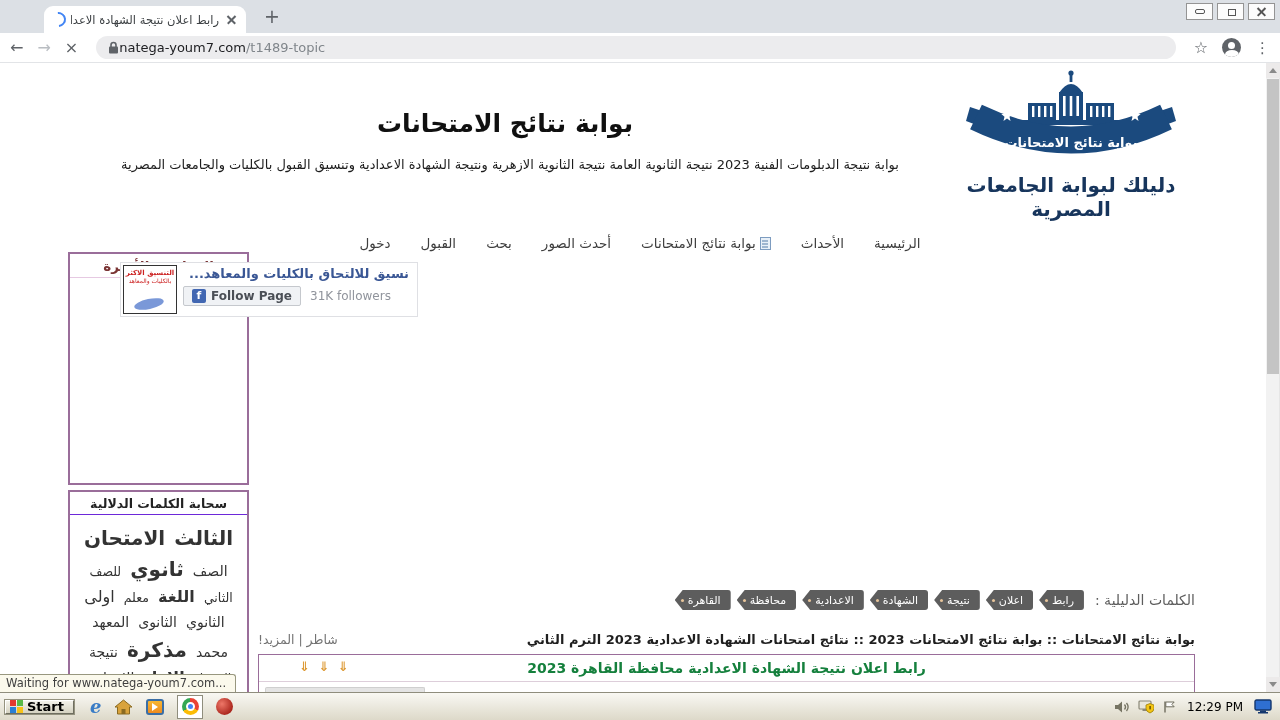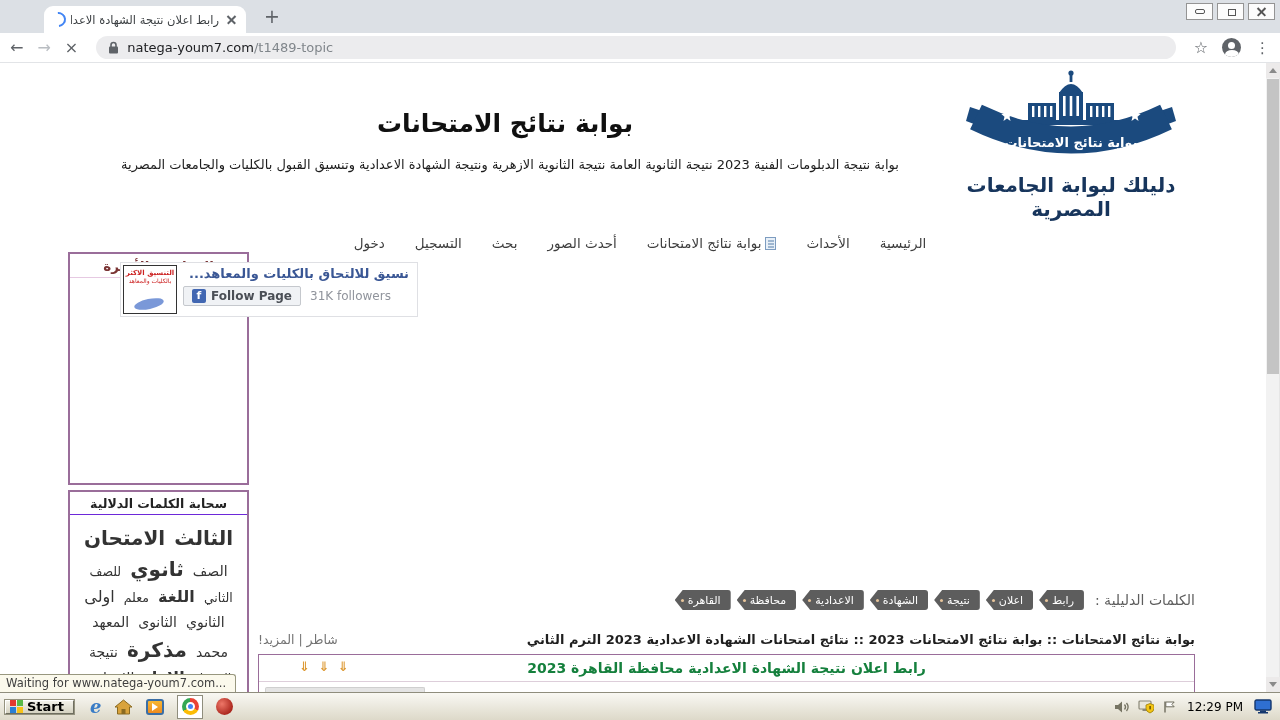--- a/index.html
+++ b/index.html
@@ -30,21 +30,21 @@
   .g-x { width:11px; height:11px; position:relative; }
   .g-x::before,.g-x::after { content:''; position:absolute; left:0; right:0; top:4.6px; height:1.8px; background:#555; }
   .g-x::before{ transform:rotate(45deg);} .g-x::after{ transform:rotate(-45deg);}
 
   
   .toolbar { position:absolute; top:33px; left:0; width:1280px; height:30px; background:#fff;
              border-bottom:1px solid #e2e4e7; display:flex; align-items:center; padding:0 10px; gap:14px; }
   .nav-glyph { font-size:16px; color:#5f6368; line-height:1; }
   .nav-glyph.dim { color:#b9bdc2; }
   .omnibox { flex:1; height:23px; background:#ececee; border-radius:12px; display:flex;
-             align-items:center; padding:0 12px; gap:8px; margin:0 4px; }
+             align-items:center; padding:0 12px; gap:0; margin:0 4px; }
   .url { font-size:13px; color:#202124; direction:ltr; white-space:nowrap; }
   .url .path { color:#80868b; }
   .star { font-size:16px; color:#5f6368; }
   .avatar { width:19px; height:19px; border-radius:50%; background:#5f6368; position:relative; overflow:hidden; }
   .avatar::before { content:''; position:absolute; left:6px; top:3.5px; width:7px; height:7px; border-radius:50%; background:#fff; }
   .avatar::after { content:''; position:absolute; left:2.5px; top:12px; width:14px; height:9px; border-radius:50%; background:#fff; }
   .menu-dots { font-size:15px; color:#5f6368; }
 
   
   .viewport { position:absolute; top:63px; left:0; width:1280px; height:629px; background:#fff;
@@ -258,21 +258,21 @@
         <span class="forum-ic"></span>
         <span>بوابة نتائج الامتحانات</span>
       </span>
     <span class="item">
         <span>أحدث الصور</span>
       </span>
     <span class="item">
         <span>بحث</span>
       </span>
     <span class="item">
-        <span>التسجيل</span>
+        <span>القبول</span>
       </span>
     <span class="item">
         <span>دخول</span>
       </span>
   </div>
 
   <div class="sbox box-recent">
     <div class="hd">المواضيع الأخيرة</div>
   </div>
 

